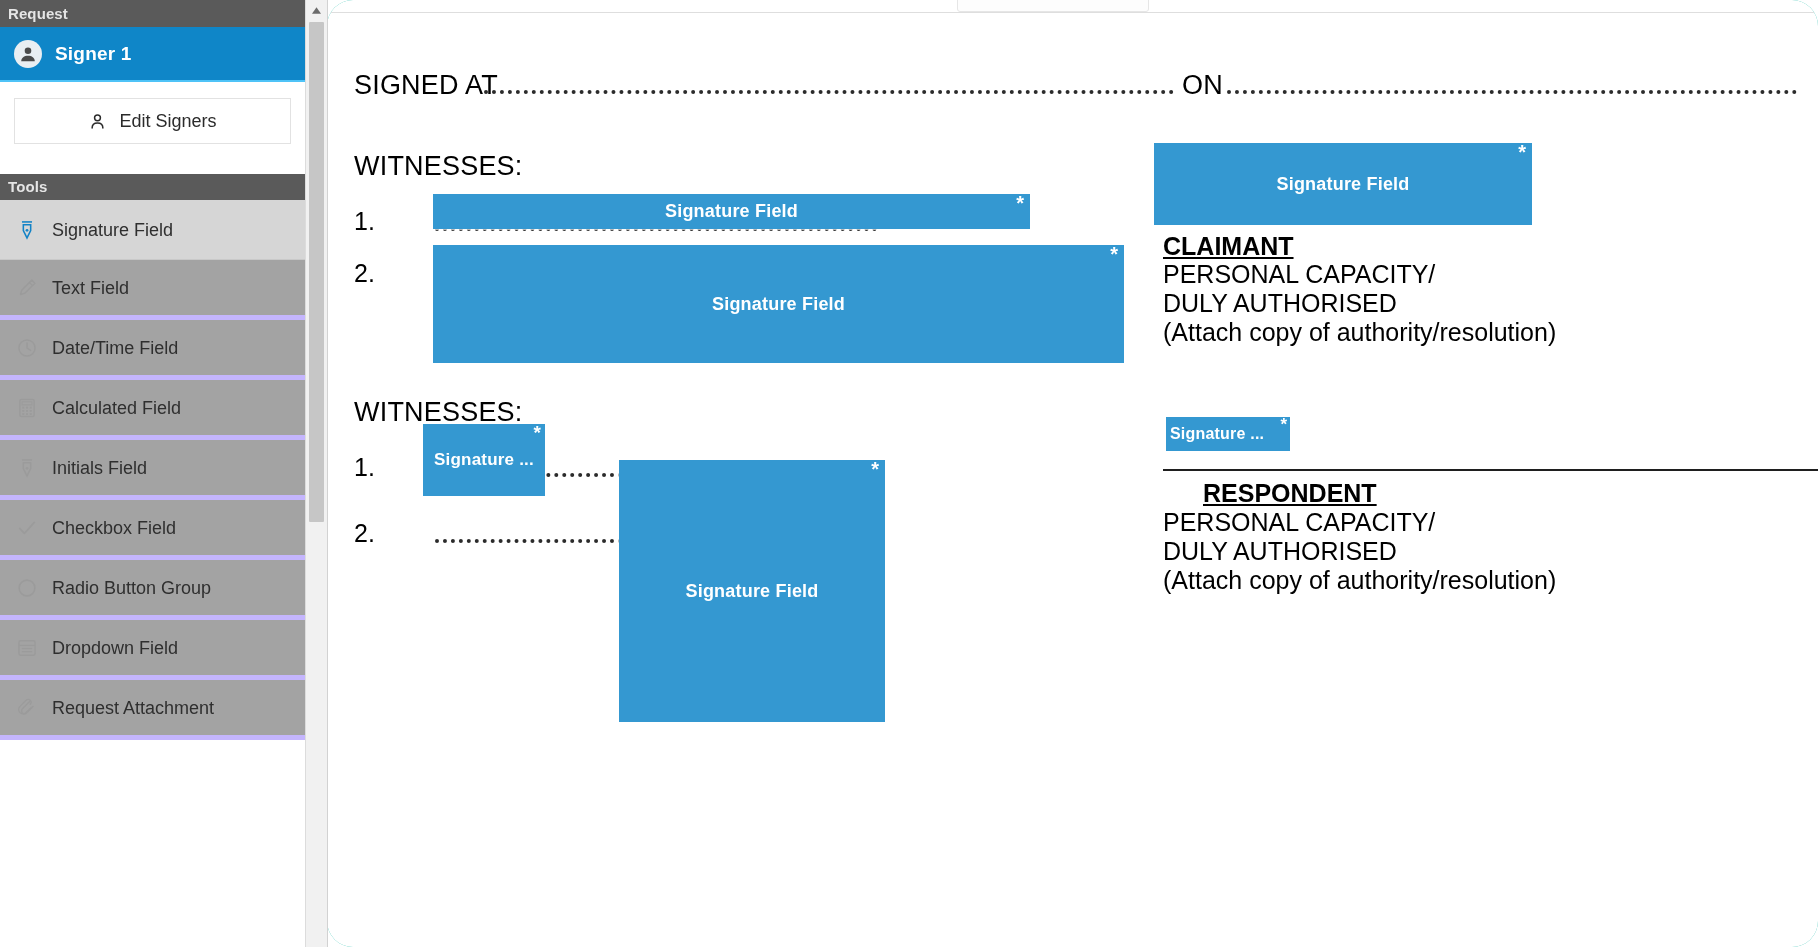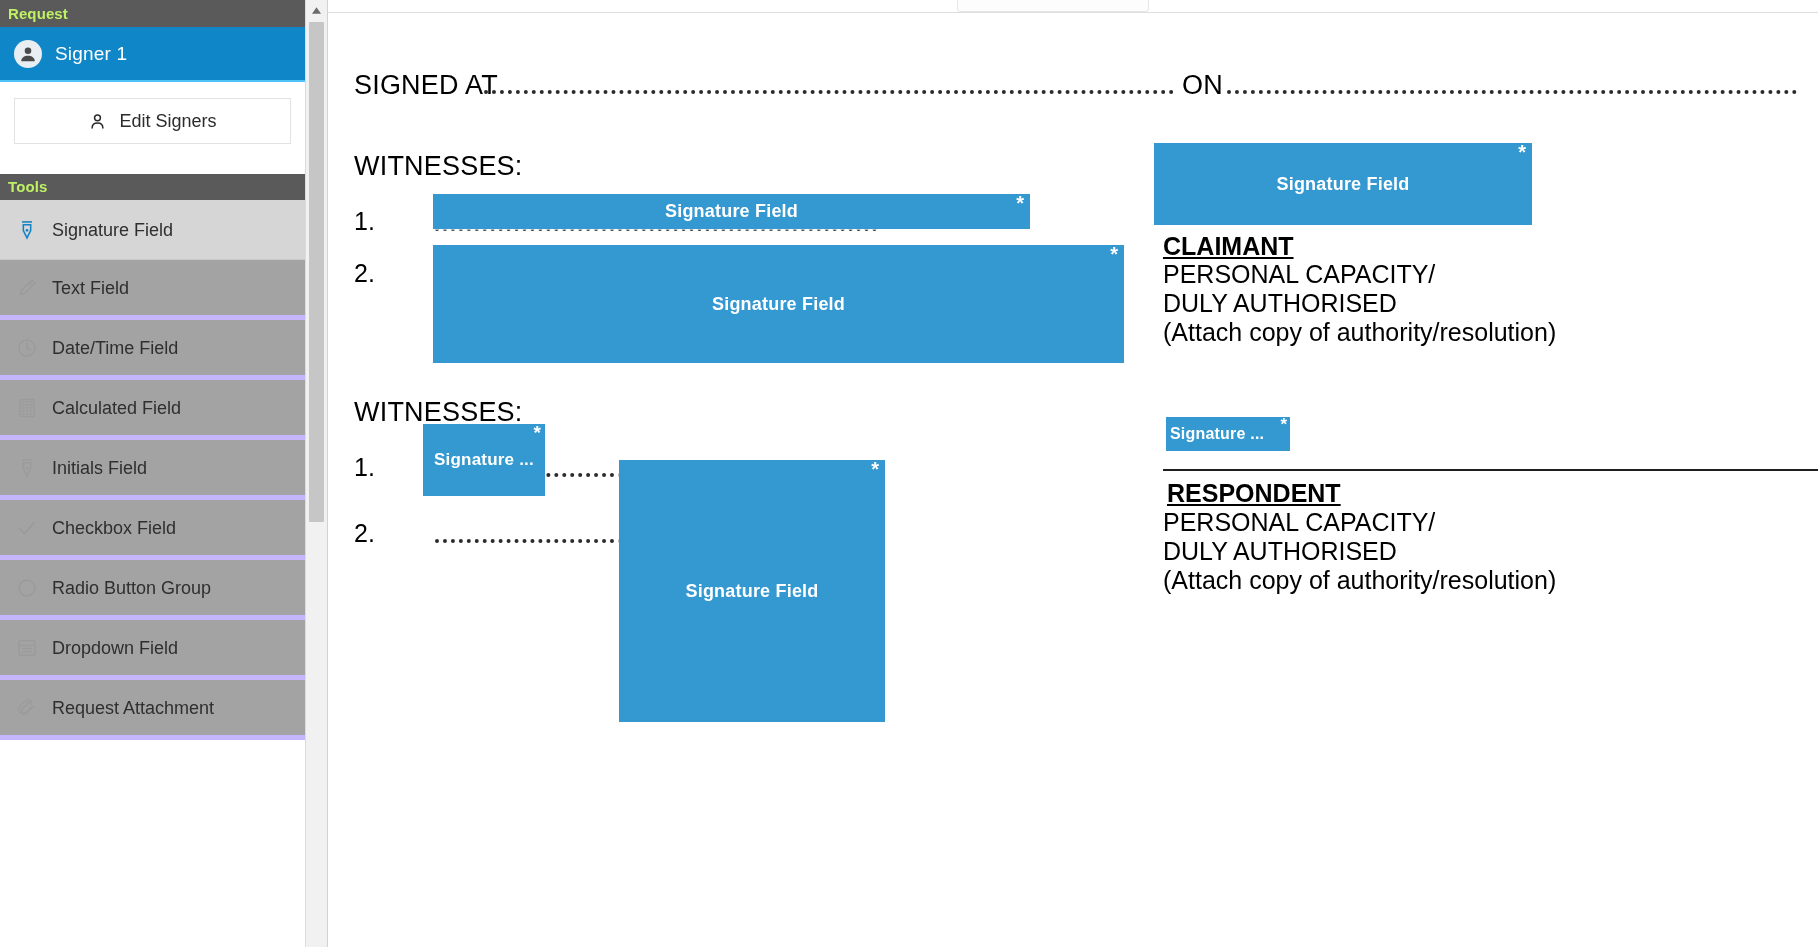--- a/index.html
+++ b/index.html
@@ -13,42 +13,42 @@
   }
 
   
   #sidebar{
     position:absolute;left:0;top:0;width:305px;height:947px;
     background:#ffffff;
     overflow:hidden;
     z-index:5;
   }
   .panel-header{
-    background:#5a5a5a;color:#bef264;
+    background:#5a5a5a;color:#e5e5e5;
     font-size:15px;font-weight:bold;
     padding:6px 0 7px 8px;
     letter-spacing:.1px;
     box-shadow:0 1px 0 rgba(0,0,0,.15);
   }
   #request-header{height:27px;box-sizing:border-box;padding-top:5px;}
   #tools-header{height:26px;box-sizing:border-box;padding-top:4px;}
 
   #signer-row{
     background:#0f86c8;color:#ffffff;
     height:55px;display:flex;align-items:center;
     padding-left:14px;box-sizing:border-box;
     border-bottom:2px solid #4fc3f7;
   }
   #signer-row .avatar{
     width:28px;height:28px;border-radius:50%;
     background:#e9eef2;display:flex;align-items:center;justify-content:center;
     margin-right:13px;flex:0 0 auto;
   }
   #signer-row .avatar svg{display:block}
-  #signer-label{font-size:19px;font-weight:400;letter-spacing:.2px;}
+  #signer-label{font-size:19px;font-weight:700;letter-spacing:.2px;}
 
   #edit-signers-wrap{
     background:#ffffff;padding:16px 14px 30px 14px;
   }
   #edit-signers{
     width:100%;height:46px;box-sizing:border-box;
     border:1px solid #e2e2e2;background:#ffffff;
     display:flex;align-items:center;justify-content:center;
     font-size:18px;color:#2b2b2b;cursor:pointer;
   }
@@ -86,21 +86,21 @@
     background:#f1f1f1;display:flex;align-items:center;justify-content:center;
   }
   #sb-thumb{
     position:absolute;left:3px;top:22px;width:15px;height:500px;
     background:#c6c6c6;border-radius:1px;
   }
 
   
   #doc-wrap{
     position:absolute;left:327px;top:0;right:0;bottom:0;
-    background:#14b8a6;overflow:hidden;
+    background:#14b8a6;overflow:hidden;border-radius:26px;
   }
   #toolbar-edge{
     position:absolute;left:0;top:0;right:0;height:12px;
     background:#ffffff;border-bottom:1px solid #dedede;
   }
   #toolbar-ghost{
     position:absolute;left:630px;top:-24px;width:190px;height:34px;
     background:#fdfdfd;border:1px solid #e6e6e6;border-radius:3px;
   }
   #page{
@@ -328,21 +328,21 @@
 
     <div class="doc-text sz-num" style="left:27px;top:506px;">2.</div>
     <div class="dots" style="left:108px;top:522px;width:442px;"></div>
 
     <div class="doc-text sz-md bold" style="left:836px;top:219px;">CLAIMANT</div>
     <div class="doc-text sz-md" style="left:836px;top:247px;">PERSONAL CAPACITY/</div>
     <div class="doc-text sz-md" style="left:836px;top:276px;">DULY AUTHORISED</div>
     <div class="doc-text sz-md" style="left:836px;top:305px;">(Attach copy of authority/resolution)</div>
 
     <div class="rule" style="left:836px;top:456px;width:700px;"></div>
-    <div class="doc-text sz-md bold" style="left:840px;top:466px;text-align:center;">RESPONDENT</div>
+    <div class="doc-text sz-md bold" style="left:876px;top:466px;text-align:center;">RESPONDENT</div>
     <div class="doc-text sz-md" style="left:836px;top:495px;">PERSONAL CAPACITY/</div>
     <div class="doc-text sz-md" style="left:836px;top:524px;">DULY AUTHORISED</div>
     <div class="doc-text sz-md" style="left:836px;top:553px;">(Attach copy of authority/resolution)</div>
 
     <div class="sigfield" style="left:827px;top:130px;width:378px;height:82px;">
       <span class="star">*</span>
       <span class="sf-label">Signature Field</span>
     </div>
 
     <div class="sigfield" style="left:106px;top:181px;width:597px;height:35px;">

